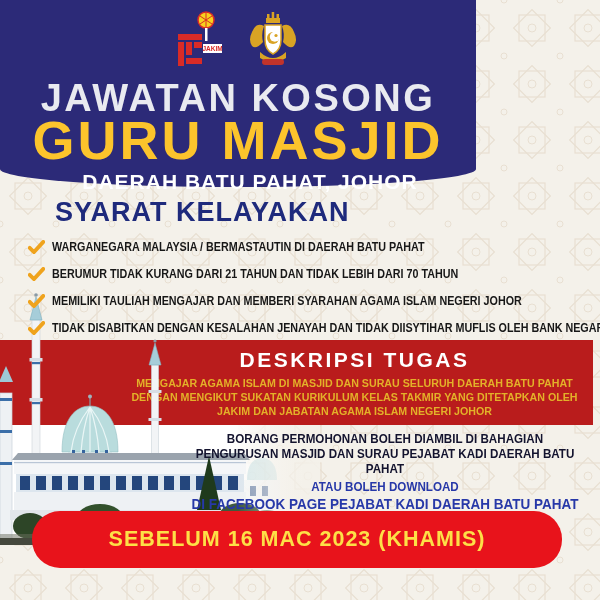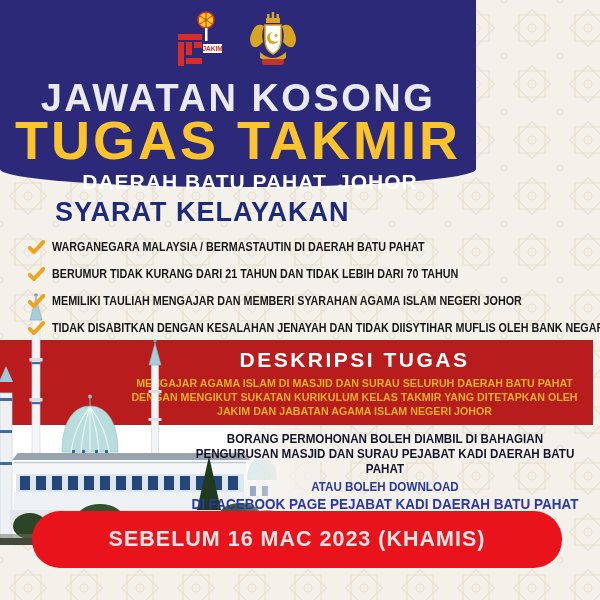--- a/index.html
+++ b/index.html
@@ -43,21 +43,21 @@
   .app-blue1{font-size:12.5px;font-weight:bold;color:#2738a8;line-height:15px;margin-top:3px;transform:scaleX(0.93);}
   .app-blue2{font-size:14.5px;font-weight:bold;color:#2738a8;line-height:16px;margin-top:1px;transform:scaleX(0.93);}
 
   
   .deadline{
     position:absolute;left:32px;top:511px;width:530px;height:57px;
     background:#e8131b;border-radius:28px;z-index:6;
     display:flex;flex-direction:column;align-items:center;justify-content:center;
   }
   .deadline-l1{color:#ffe608;font-size:19.5px;font-weight:bold;letter-spacing:1.5px;line-height:21px;}
-  .deadline-l2{color:#e5e5e5;font-size:21.5px;font-weight:bold;letter-spacing:1px;line-height:23px;margin-top:0;}
+  .deadline-l2{color:#fde047;font-size:21.5px;font-weight:bold;letter-spacing:1px;line-height:23px;margin-top:0;}
 </style>
 </head>
 <body>
 
 <div class="poster">
 
   <svg class="pattern-svg" width="600" height="600">
     <defs>
       <pattern id="arab" width="56" height="56" patternUnits="userSpaceOnUse">
         <rect x="15" y="15" width="26" height="26" fill="none" stroke="#ded0bd" stroke-width="1.2"></rect>
@@ -97,21 +97,21 @@
         <path d="M48 22 Q44 12 36 16 Q39 24 37 32 Q44 40 48 36 Q52 30 48 22 Z" fill="#d9a324"></path>
         <path d="M14 42 Q27 54 40 42 L40 48 Q27 56 14 48 Z" fill="#d9a324"></path>
         <path d="M19 15 H35 V30 Q35 40 27 44 Q19 40 19 30 Z" fill="#ffffff" stroke="#d9a324" stroke-width="1.5"></path>
         <circle cx="27" cy="28" r="6" fill="#d9a324"></circle>
         <circle cx="28.8" cy="26.8" r="5" fill="#ffffff"></circle>
         <circle cx="30" cy="25.5" r="1.6" fill="#d9a324"></circle>
         <rect x="16" y="49" width="22" height="6" rx="3" fill="#c2332b"></rect>
       </svg>
     </div>
     <div class="title1">JAWATAN KOSONG</div>
-    <div class="title2">TUGAS TAKMIR</div>
+    <div class="title2">GURU MASJID</div>
     <div class="subtitle">DAERAH BATU PAHAT, JOHOR</div>
   </div>
 
   <div class="syarat">
     <div class="syarat-heading">SYARAT KELAYAKAN</div>
     <ul class="req-list">
       <li class="req-item">
         <svg class="check" width="17" height="14" viewBox="0 0 20 16">
             <path d="M2 9 L7 14 L18 2" stroke="#efa31d" stroke-width="4.5" fill="none" stroke-linecap="round"></path>
           </svg>

